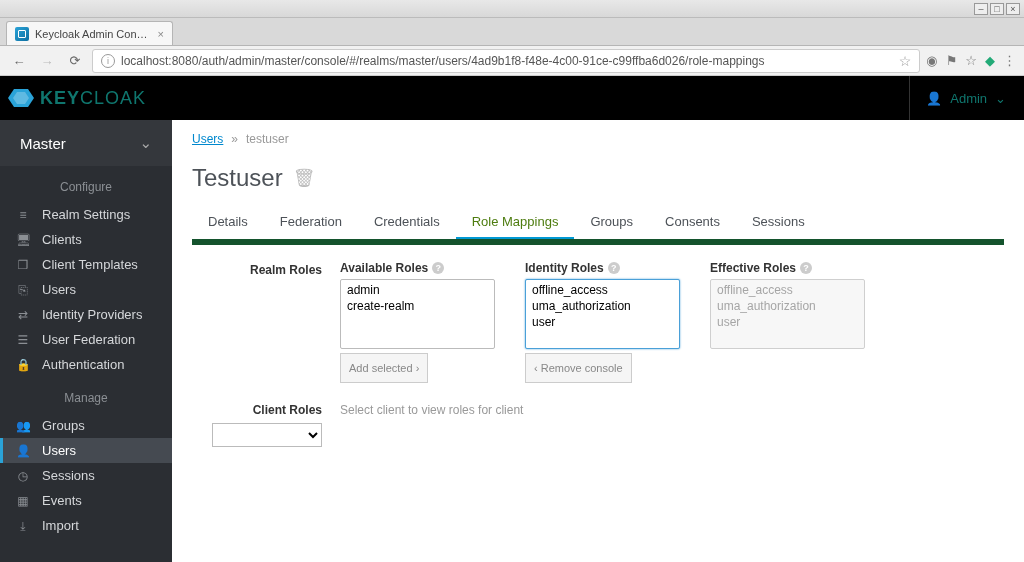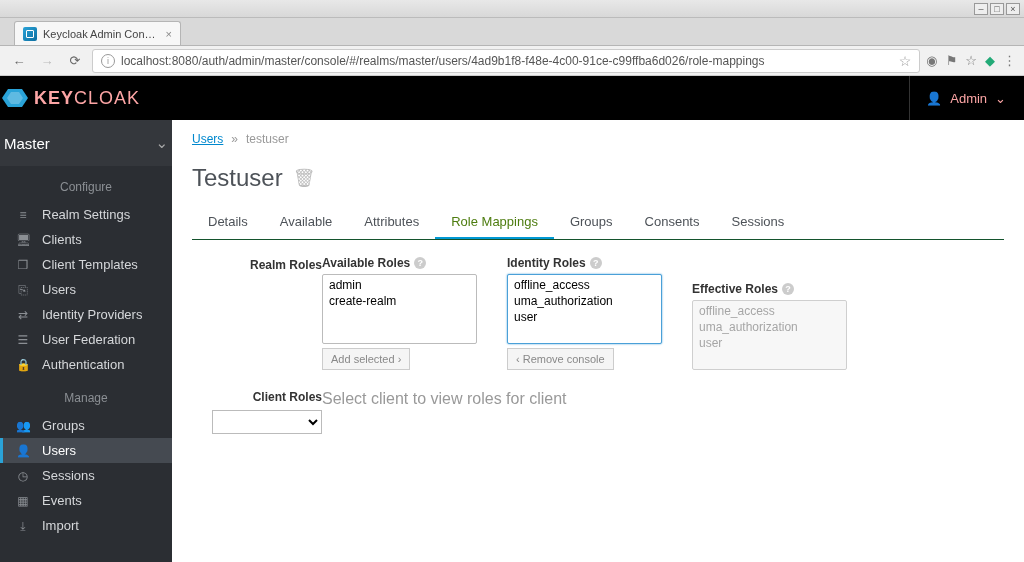--- a/index.html
+++ b/index.html
@@ -4,83 +4,83 @@
 <style>
   * { box-sizing: border-box; margin: 0; padding: 0; }
   html, body { height: 100%; font-family: "Helvetica Neue", Helvetica, Arial, sans-serif; font-size: 13px; color: #333; }
   body { display: flex; flex-direction: column; width: 1024px; height: 562px; overflow: hidden; background: #fff; }
 
   
   .os-titlebar { height: 18px; background: linear-gradient(#e8e8e8,#d8d8d8); border-bottom: 1px solid #bbb; display:flex; align-items:center; justify-content:flex-end; padding: 0 4px; font-size: 10px; color:#555; }
   .os-btn { width: 14px; height: 12px; border: 1px solid #999; margin-left: 2px; background: #eee; text-align:center; line-height: 10px; font-size: 9px; }
 
   
-  .tab-strip { height: 28px; background: #d9d9d9; display:flex; align-items:flex-end; padding-left: 14px; border-bottom: 1px solid #b5b5b5;}
+  .tab-strip { height: 28px; background: #d9d9d9; display:flex; align-items:flex-end; padding-left: 6px; border-bottom: 1px solid #b5b5b5;}
   .tab { height: 24px; background: #f7f7f7; border: 1px solid #b5b5b5; border-bottom: none; border-radius: 3px 3px 0 0; display:flex; align-items:center; padding: 0 8px; font-size: 11px; color:#444; min-width: 150px; }
   .tab .favicon { width: 14px; height: 14px; margin-right: 6px; border-radius: 2px; background: linear-gradient(135deg,#2aa3d8,#0d6ea0); position: relative; }
   .tab .favicon::after { content:""; position:absolute; width:6px; height:6px; border:1px solid #fff; border-radius:1px; top:3px; left:3px; }
   .tab .close { margin-left: 10px; color:#888; font-size: 11px;}
 
   
   .addr-bar { height: 30px; background: #f1f1f1; border-bottom: 1px solid #ccc; display:flex; align-items:center; padding: 0 8px; gap: 6px; }
   .nav-btn { width: 22px; height: 22px; display:flex; align-items:center; justify-content:center; color:#666; border-radius: 3px; }
   .addr-field { flex:1; height: 24px; background:#fff; border:1px solid #ccc; border-radius: 3px; display:flex; align-items:center; padding: 0 8px; font-size: 12px; color:#555; gap:6px; }
   .info-icon { width: 14px; height: 14px; border:1px solid #999; border-radius:50%; display:flex; align-items:center; justify-content:center; font-size:9px; color:#999; }
   .star-icon { color:#999; font-size:14px; }
   .ext-icons { display:flex; gap:8px; color:#777; font-size:13px;}
 
   
-  .kc-header { height: 44px; background:#000; display:flex; align-items:center; justify-content:space-between; padding: 0 18px 0 2px; color:#fca5a5; }
+  .kc-header { height: 44px; background:#000; display:flex; align-items:center; justify-content:space-between; padding: 0 18px 0 8px; color:#0f766e; }
   .kc-logo { display:flex; align-items:center; font-size: 18px; letter-spacing: 1px; font-weight: 400; }
   .kc-logo-mark { width: 26px; height: 26px; margin-right: 6px; position:relative; }
   .kc-logo-mark svg { width:26px; height:26px; }
   .kc-logo-text { font-family: Arial, sans-serif; font-weight: 300; font-size: 18px; }
   .kc-logo-text b { font-weight: 700; }
   .kc-user { display:flex; align-items:center; gap:8px; border-left: 1px solid #333; height:100%; padding-left: 16px; font-size:13px;}
 
   
   .app-body { flex:1; display:flex; min-height:0; }
 
   
   .sidebar { width: 172px; background: #2b2e33; color:#d5d7da; display:flex; flex-direction:column; font-size: 13px; }
-  .realm-select { height: 46px; display:flex; align-items:center; justify-content:space-between; padding: 0 4px; background:#34373c; color:#fff; font-size: 15px; }
+  .realm-select { height: 46px; display:flex; align-items:center; justify-content:space-between; padding: 0 20px; background:#34373c; color:#fff; font-size: 15px; }
   .realm-select .chev { color:#aaa; }
   .side-heading { padding: 14px 16px 8px; color:#8b8f94; font-size: 12px; text-align: center; }
   .side-item { display:flex; align-items:center; gap:12px; height: 25px; padding: 0 16px; color:#d5d7da; cursor:pointer; }
   .side-item.active { background:#454a51; color:#fff; border-left: 3px solid #2aa3d8; padding-left: 13px;}
   .side-icon { width:14px; text-align:center; color:#8b8f94; font-size: 12px;}
   .side-item.active .side-icon { color:#2aa3d8; }
 
   
   .main { flex:1; padding: 12px 20px; overflow:auto; background:#fff; }
   .breadcrumb { font-size: 12px; color:#999; display:flex; gap:8px; align-items:center; }
   .breadcrumb a { color:#0088ce; }
   .page-title { margin-top: 18px; font-size: 24px; color:#4d5258; font-weight: 400; display:flex; align-items:center; gap:10px;}
   .trash { color:#bbb; font-size: 18px; }
 
   
-  .tabs { display:flex; border-bottom: 1px solid #14532d; margin-top: 14px; }
+  .tabs { display:flex; border-bottom: 6px solid #14532d; margin-top: 14px; }
   .tab-item { padding: 8px 16px; color:#4d5258; font-size: 13px; cursor:pointer; }
   .tab-item.active { color:#4d7c0f; border-bottom: 2px solid #0099d3; }
 
   
   .form-area { padding-top: 16px; }
-  .form-row { display:flex; margin-bottom: 18px;}
+  .form-row { display:flex; gap: 18px; margin-bottom: 18px;}
   .label-col { width: 130px; text-align:right; padding-top: 2px; color:#333; font-weight:bold; font-size: 12px;}
-  .role-box-col { display:flex; gap: 30px; align-items: flex-end; }
+  .role-box-col { display:flex; gap: 30px; }
   .role-box { width: 155px; }
   .role-box-header { font-size: 12px; font-weight:bold; color:#333; margin-bottom: 4px; display:flex; align-items:center; gap:4px;}
   .help-icon { width:12px; height:12px; border-radius:50%; background:#ccc; color:#fff; font-size:9px; display:flex; align-items:center; justify-content:center;}
   select.role-select { width: 100%; height: 70px; border:1px solid #bbb; font-size:12px; padding:2px; }
   select.role-select.assigned { border-color:#4aa0d8; box-shadow: 0 0 2px #4aa0d8; }
   select.role-select option { padding: 1px 4px;}
   select.role-select[disabled] { background:#f4f4f4; color:#9c9c9c; }
-  .role-btn { margin-top: 4px; height: 22px; border:1px solid #ccc; background:#f5f5f5; color:#888; font-size: 11px; padding: 0 8px; display:inline-flex; align-items:center; gap:4px; cursor: default;}
+  .role-btn { margin-top: 4px; height: 30px; border:1px solid #ccc; background:#f5f5f5; color:#888; font-size: 11px; padding: 0 8px; display:inline-flex; align-items:center; gap:4px; cursor: default;}
   .client-select { width: 110px; height:24px; border:1px solid #bbb; background:#fff; font-size:12px;}
-  .placeholder-text { color:#999; font-size: 16px; padding-top: 2px;}
+  .placeholder-text { color:#999; font-size: 12px; padding-top: 2px;}
 </style>
 </head>
 <body>
 
 <div class="os-titlebar">
   <div class="os-btn">–</div>
   <div class="os-btn">□</div>
   <div class="os-btn">×</div>
 </div>
 
@@ -197,22 +197,22 @@
       <span>testuser</span>
     </div>
 
     <h1 class="page-title">
       <span>Testuser</span>
       <span class="trash">🗑</span>
     </h1>
 
     <div class="tabs" id="tabs">
         <div class="tab-item">Details</div>
-        <div class="tab-item">Available</div>
-        <div class="tab-item">Attributes</div>
+        <div class="tab-item">Federation</div>
+        <div class="tab-item">Credentials</div>
         <div class="tab-item active">Role Mappings</div>
         <div class="tab-item">Groups</div>
         <div class="tab-item">Consents</div>
         <div class="tab-item">Sessions</div>
       </div>
 
     <div class="form-area">
       <div class="form-row">
         <div class="label-col">Realm Roles</div>
         <div class="role-box-col">

